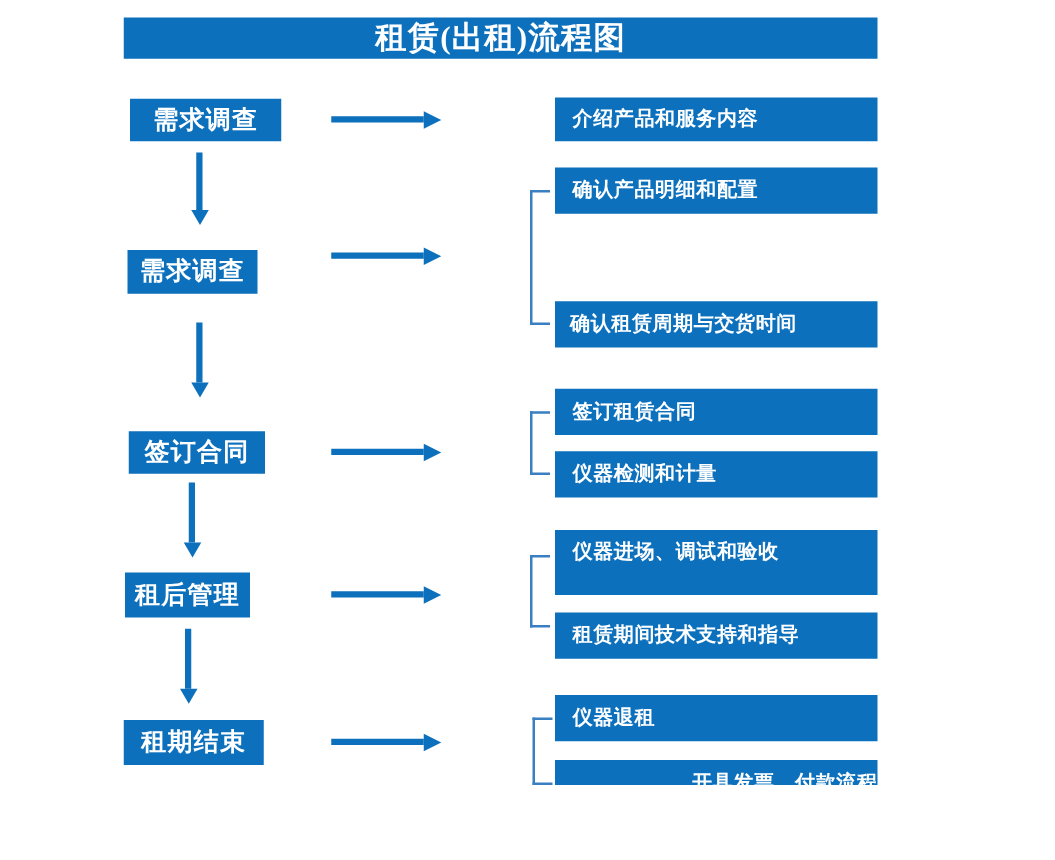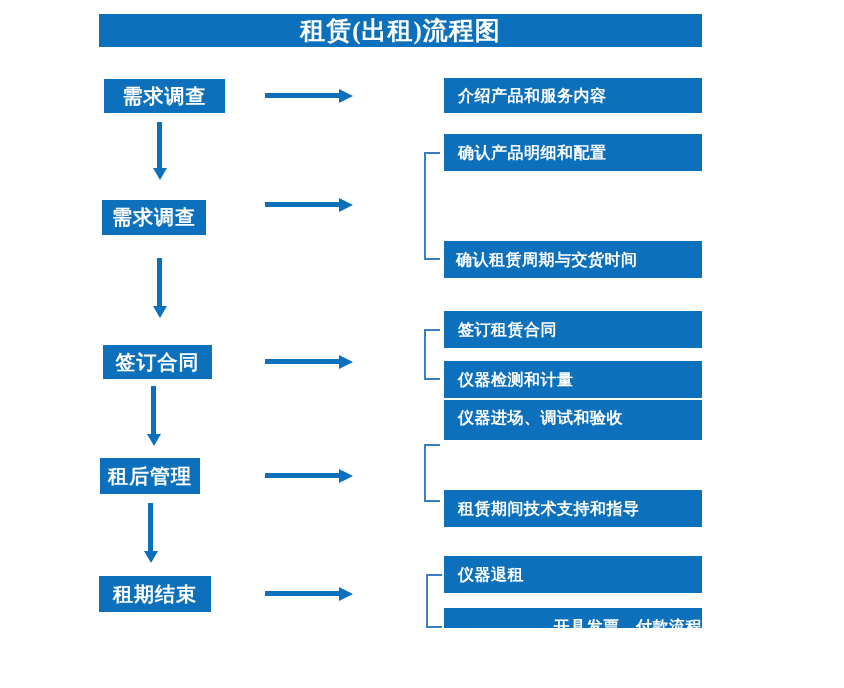--- a/index.html
+++ b/index.html
@@ -75,19 +75,19 @@
   <div class="bracket" style="left:426px;top:574px;height:54px;"></div>
 
   <div class="detail-box" style="top:78px;height:35px;line-height:35px;">介绍产品和服务内容</div>
 
   <div class="detail-box" style="top:134px;height:37px;line-height:37px;">确认产品明细和配置</div>
   <div class="detail-box" style="top:241px;height:37px;line-height:37px;padding-left:12px;">确认租赁周期与交货时间</div>
 
   <div class="detail-box" style="top:311px;height:37px;line-height:37px;">签订租赁合同</div>
   <div class="detail-box" style="top:361px;height:37px;line-height:37px;">仪器检测和计量</div>
 
-  <div class="detail-box" style="top:400px;height:40px;line-height:36px;">仪器进场、调试和验收</div>
+  <div class="detail-box" style="top:424px;height:52px;line-height:36px;font-family:Liberation Mono, monospace;">仪器进场、调试和验收</div>
   <div class="detail-box" style="top:490px;height:37px;line-height:37px;">租赁期间技术支持和指导</div>
 
   <div class="detail-box" style="top:556px;height:37px;line-height:37px;">仪器退租</div>
   <div class="detail-box" style="top:608px;height:20px;line-height:38px;text-align:right;">开具发票，付款流程</div>
 
 </div>
 
 </body></html>

